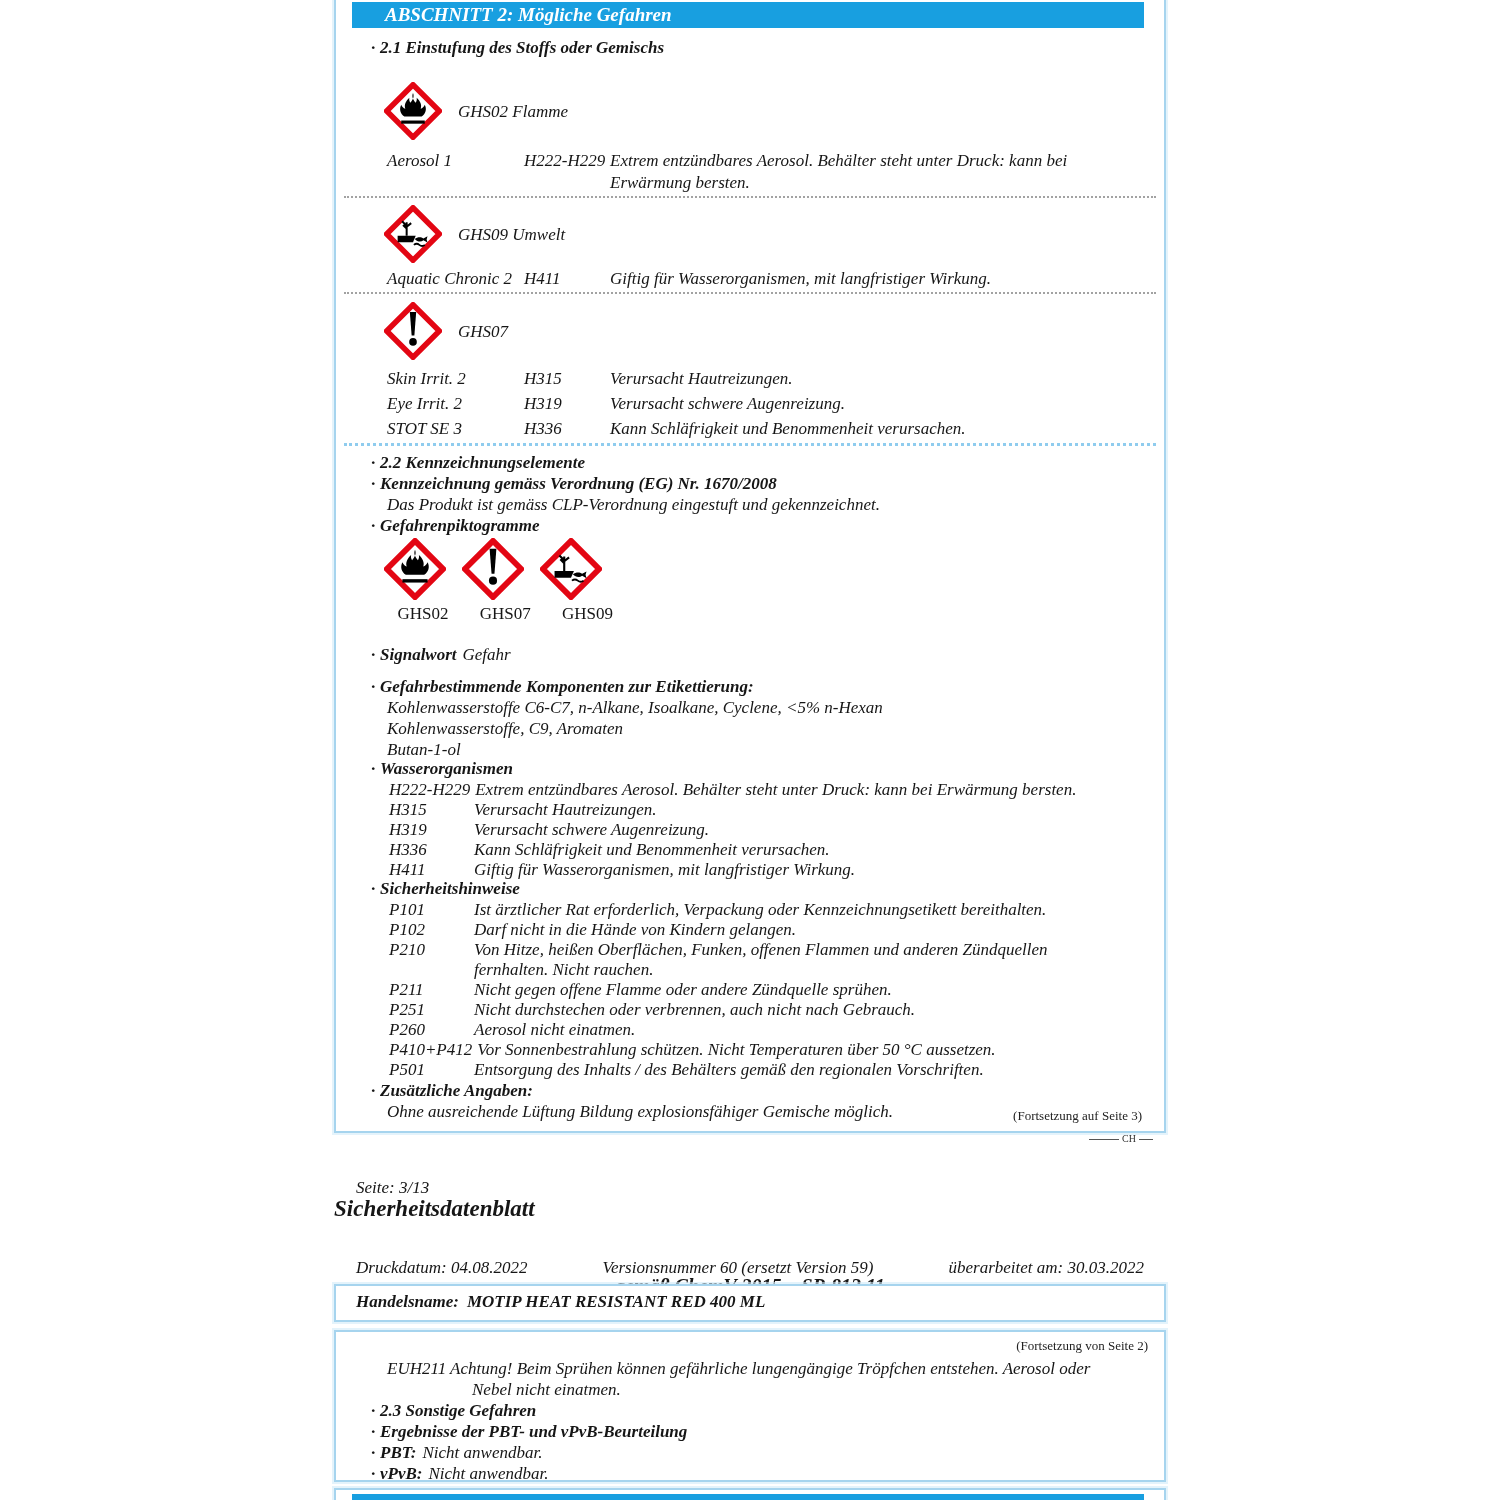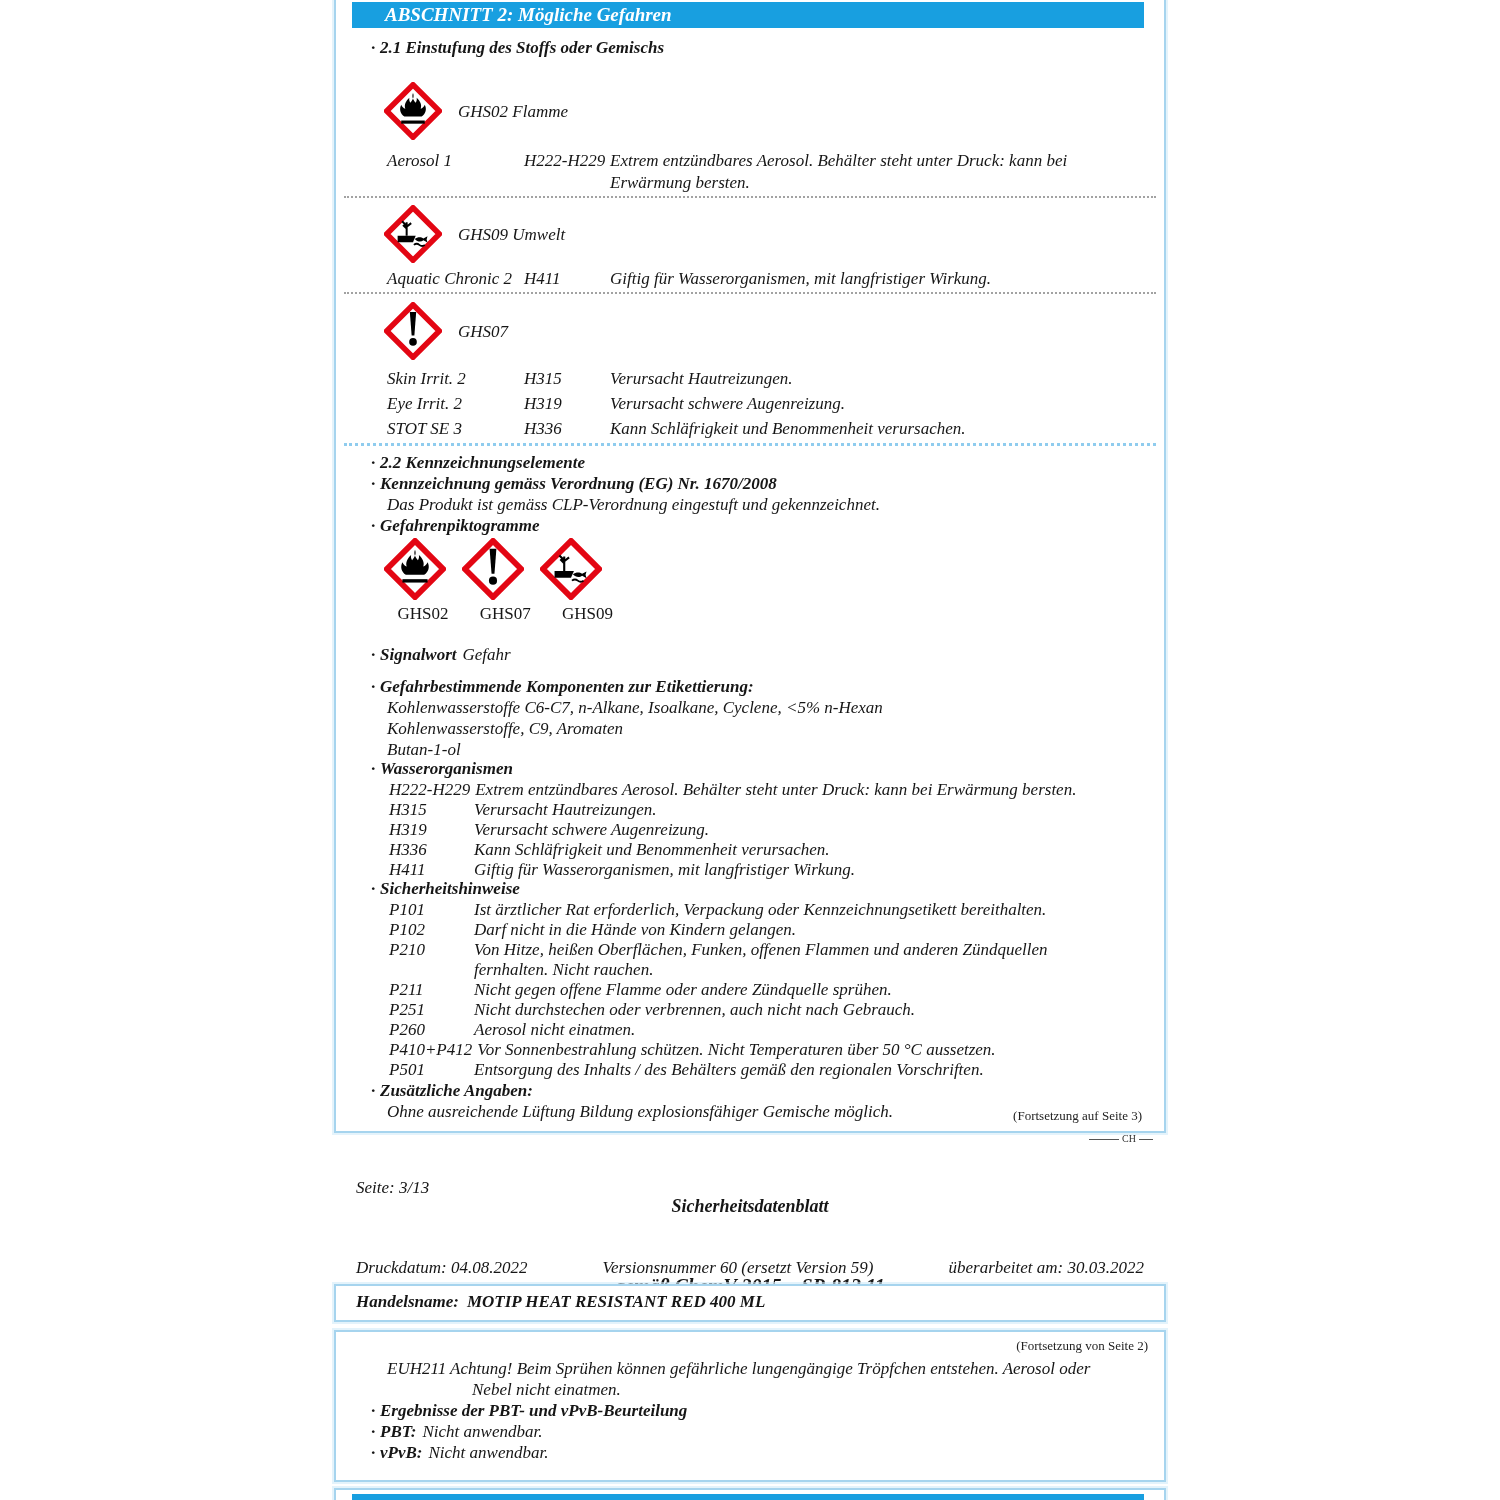--- a/index.html
+++ b/index.html
@@ -40,21 +40,21 @@
   .inlinerow{position:absolute;left:53px;right:18px;font-size:17px;line-height:20px;}
   .inlinerow .txt{margin-left:5px;}
   .fort{position:absolute;right:22px;font-size:13px;font-style:normal;color:#222;}
   .chmark{
     position:absolute;left:334px;width:832px;top:1133px;text-align:right;
     padding-right:10px;box-sizing:border-box;font-size:10px;font-style:normal;color:#333;
   }
   .chmark .dash{display:inline-block;vertical-align:middle;border-top:1px solid #555;margin:0 3px;}
   .pghead{position:absolute;left:334px;width:832px;}
   .pghead .seite{position:absolute;left:22px;top:0;font-size:17px;}
-  .pghead .title{position:absolute;left:0;right:0;top:18px;text-align:center;font-size:18px;font-weight:bold;}
+  .pghead .title{position:absolute;left:0;right:0;top:18px;font-size:23px;font-weight:bold;}
   .pghead .subtitle{position:absolute;left:0;right:0;top:50px;text-align:center;font-size:20px;font-weight:bold;margin-top:47px;}
   .pghead .daterow{position:absolute;left:22px;right:22px;top:80px;display:flex;justify-content:space-between;font-size:17px;gap:40px;}
   #tradebox{top:1284px;height:38px;}
   #tradebox .inner{position:absolute;left:20px;top:6px;font-size:17px;font-weight:bold;}
   #tradebox .inner .val{margin-left:8px;}
   #box2{top:1330px;height:152px;}
   #box3{top:1488px;height:14px;border-bottom:none;overflow:hidden;}
   #box3 .bar{top:4px;}
   .euh1{position:absolute;left:51px;right:18px;font-size:17px;line-height:21px;}
   .euh2{position:absolute;left:136px;right:18px;font-size:17px;line-height:21px;}
@@ -277,20 +277,21 @@
   <div class="inner">
     <span>Handelsname:</span><span class="val">MOTIP HEAT RESISTANT RED 400 ML</span>
   </div>
 </div>
 
 <div class="box" id="box2">
   <div class="fort" style="top:6px;right:16px;">(Fortsetzung von Seite 2)</div>
   <div class="euh1" style="top:26px;">EUH211 Achtung! Beim Sprühen können gefährliche lungengängige Tröpfchen entstehen. Aerosol oder</div>
   <div class="euh2" style="top:47px;">Nebel nicht einatmen.</div>
   <div class="grp" style="top:68px;">
+    <div class="ln bullet bold">2.3 Sonstige Gefahren</div>
     <div class="ln bullet bold">Ergebnisse der PBT- und vPvB-Beurteilung</div>
     <div class="ln bullet kv">
       <span class="bold">PBT:</span><span class="v">Nicht anwendbar.</span>
     </div>
     <div class="ln bullet kv">
       <span class="bold">vPvB:</span><span class="v">Nicht anwendbar.</span>
     </div>
   </div>
 </div>
 

